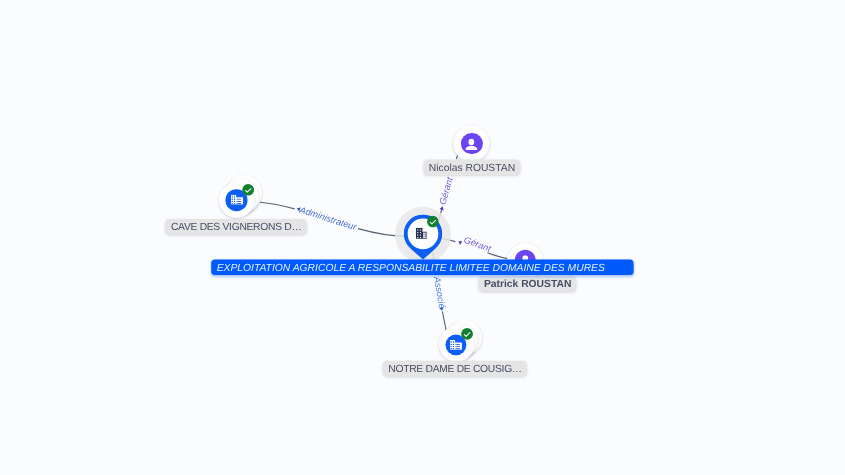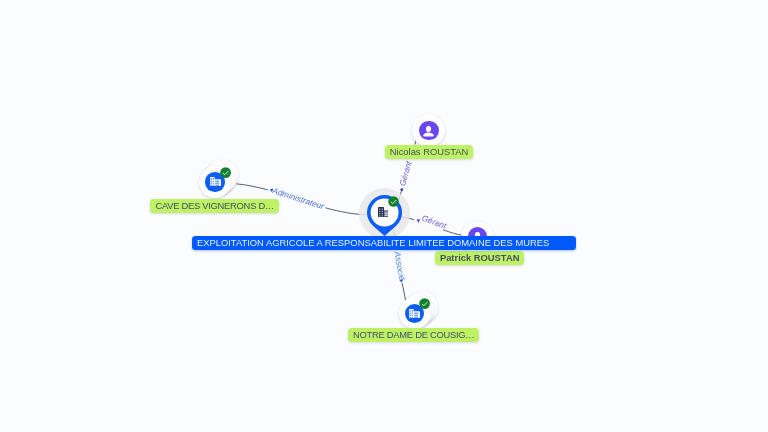--- a/index.html
+++ b/index.html
@@ -23,21 +23,21 @@
      background:#0d5ef5;display:flex;align-items:center;justify-content:center;}
 
   
   .pin-halo{position:absolute;width:51px;height:51px;border-radius:50%;background:#e8e8e8;opacity:.85;}
   .pin-wrap{position:absolute;}
 
   .badge{position:absolute;width:11.5px;height:11.5px;border-radius:50%;background:#1b7f33;
      display:flex;align-items:center;justify-content:center;box-shadow:0 0 0 1.1px #fff;}
 
   
-  .nlabel{position:absolute;background:#bef264;border-radius:4px;
+  .nlabel{position:absolute;background:#e5e5e5;border-radius:4px;
      color:#474d66;font-size:9.4px;line-height:14px;height:14px;padding:0 5px;white-space:nowrap;
      box-shadow:0 1px 2.5px rgba(40,50,80,.18);}
   .nlabel.sel{background:#0059fb;color:#dff0ff;border-radius:3.5px;
      box-shadow:0 1px 2.5px rgba(13,98,232,.35);}
 
   .etext{font-family:"Liberation Sans",sans-serif;font-size:8.3px;font-style:italic;}
 </style>
 </head>
 <body>
 
@@ -184,15 +184,15 @@
       <rect x="70" y="73" width="9" height="9" fill="#232c4e"></rect>
       <rect x="84" y="73" width="9" height="9" fill="#232c4e"></rect>
     </svg>
     <div class="badge" style="left:20.8px;top:1.3px;width:11px;height:11px;box-shadow:none;background:transparent;">
       <svg width="11" height="11" viewBox="0 0 24 24" style="position:absolute;left:0;top:0;">
         <circle cx="12" cy="12" r="11.5" fill="#13802f"></circle>
         <path fill="none" stroke="#e9f7ec" stroke-width="2.1" stroke-linecap="round" stroke-linejoin="round" d="M6.8 13.2l3.4 3.4 7.2-7.2"></path>
       </svg>
     </div>
   </div>
-  <div class="nlabel sel" style="left:192px;top:236px;width:374px;">EXPLOITATION AGRICOLE A RESPONSABILITE LIMITEE DOMAINE DES MURES</div>
+  <div class="nlabel sel" style="left:192px;top:236px;width:374px;font-style:italic;">EXPLOITATION AGRICOLE A RESPONSABILITE LIMITEE DOMAINE DES MURES</div>
 
 </div>
 
 </body></html>

